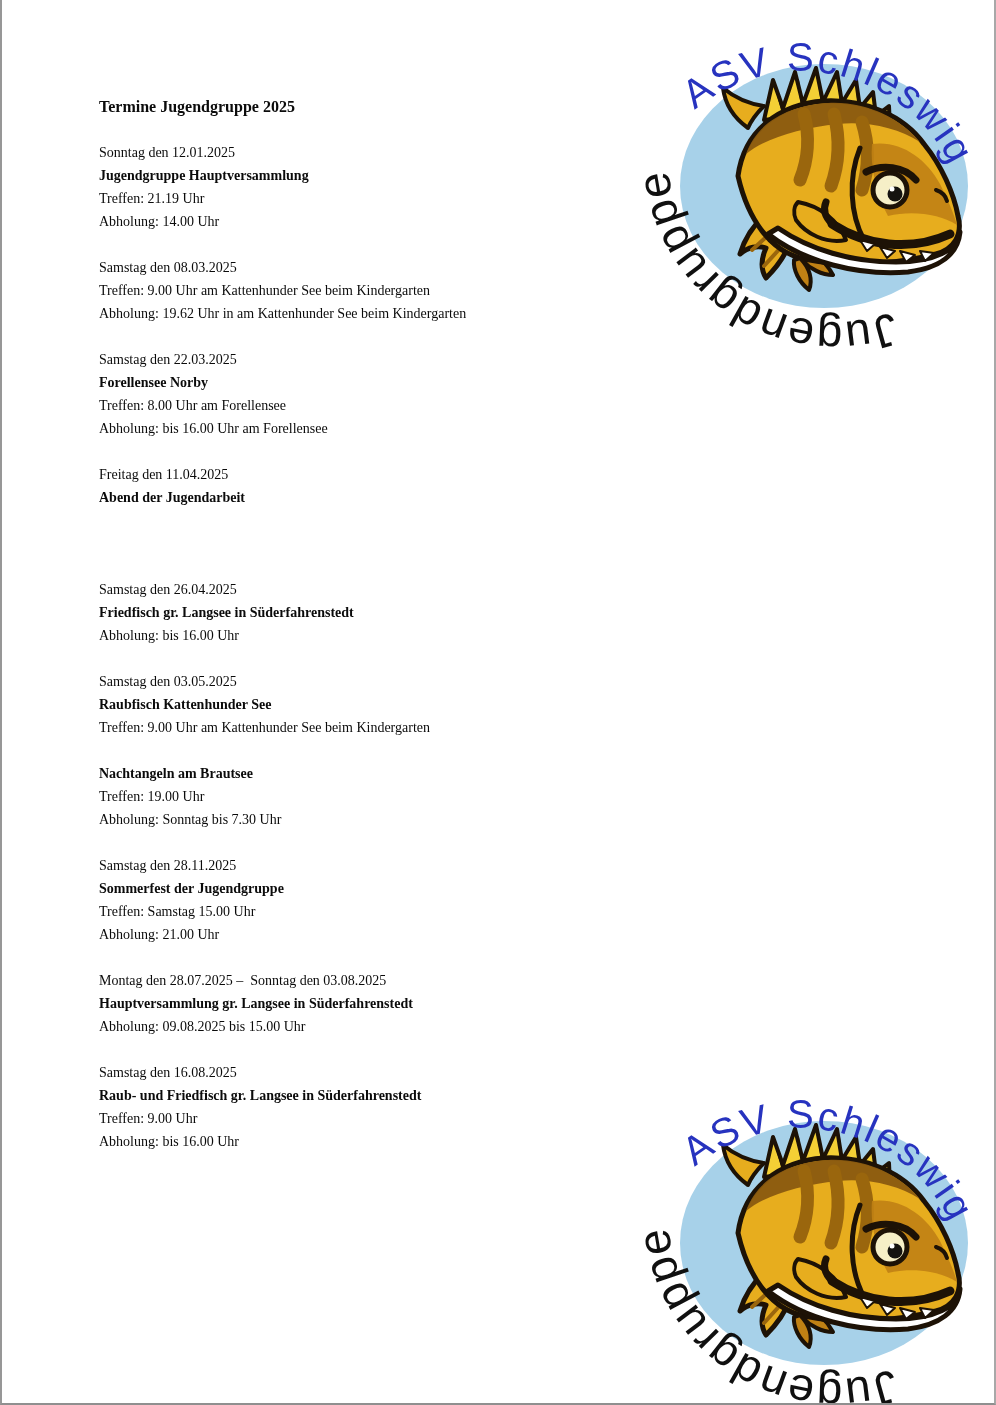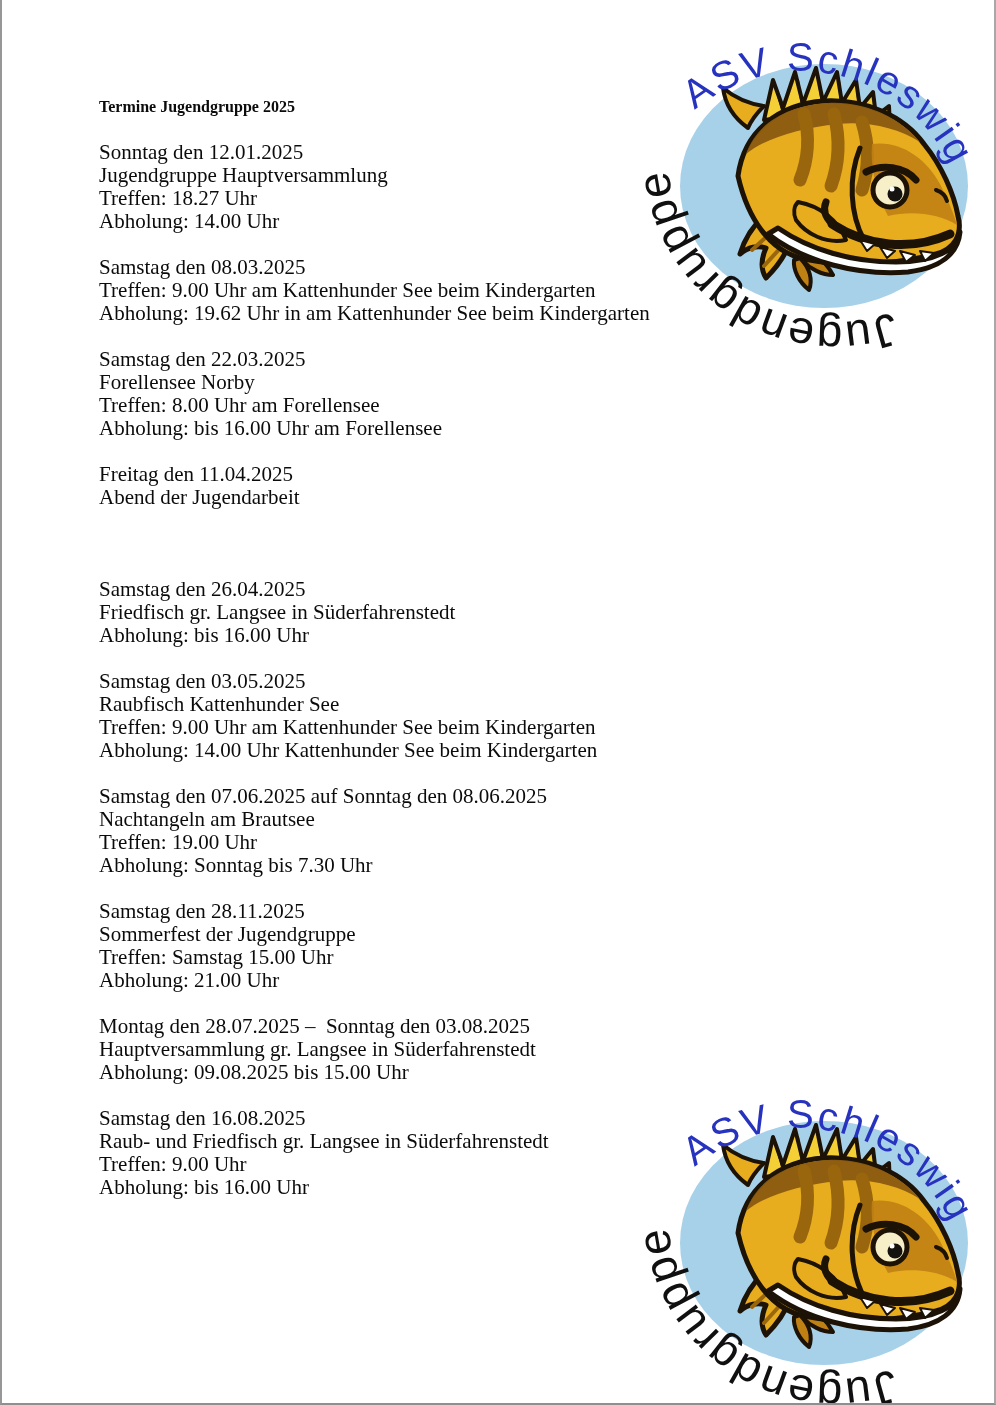--- a/index.html
+++ b/index.html
@@ -5,22 +5,22 @@
   html,body{margin:0;padding:0;background:#ffffff;}
   .page{
     position:relative;width:996px;height:1405px;background:#ffffff;
     box-sizing:border-box;overflow:hidden;
     border-left:2px solid #979797;border-right:2px solid #a8a8a8;border-bottom:2px solid #8f8f8f;
     font-family:"Liberation Serif", serif;color:#0b0b0b;
   }
   .content{position:absolute;left:97px;top:95px;width:565px;}
   .title{font-size:16px;font-weight:bold;line-height:23px;margin:0 0 23px 0;}
   .event{margin:0 0 23px 0;}
-  .line{font-size:21px;line-height:23px;min-height:23px;white-space:pre-wrap;}
-  .name{font-weight:normal;}
+  .line{font-size:14px;line-height:23px;min-height:23px;white-space:pre-wrap;}
+  .name{font-weight:bold;}
   .logo{position:absolute;width:330px;height:330px;overflow:visible;}
   .logo-top{left:650px;top:18px;}
   .logo-bottom{left:650px;top:1075px;}
   .defs-holder{position:absolute;width:0;height:0;overflow:hidden;}
 </style>
 </head>
 <body>
 
 <div class="page">
 
@@ -82,21 +82,21 @@
       </symbol>
     </defs>
   </svg>
 
   <div class="content">
     <h1 class="title">Termine Jugendgruppe 2025</h1>
     <div id="event-list">
   <div class="event">
     <div class="line date">Sonntag den 12.01.2025</div>
     <div class="line name">Jugendgruppe Hauptversammlung</div>
-  <div class="line">Treffen: 18.27 Uhr</div>
+  <div class="line">Treffen: 21.19 Uhr</div>
           <div class="line">Abholung: 14.00 Uhr</div>
         </div>
 
   <div class="event">
     <div class="line date">Samstag den 08.03.2025</div>
   <div class="line">Treffen: 9.00 Uhr am Kattenhunder See beim Kindergarten</div>
           <div class="line">Abholung: 19.62 Uhr in am Kattenhunder See beim Kindergarten</div>
         </div>
 
   <div class="event">
@@ -116,25 +116,23 @@
   <div class="event">
     <div class="line date">Samstag den 26.04.2025</div>
     <div class="line name">Friedfisch gr. Langsee in Süderfahrenstedt</div>
           <div class="line">Abholung: bis 16.00 Uhr</div>
         </div>
 
   <div class="event">
     <div class="line date">Samstag den 03.05.2025</div>
     <div class="line name">Raubfisch Kattenhunder See</div>
   <div class="line">Treffen: 9.00 Uhr am Kattenhunder See beim Kindergarten</div>
-          <div class="line">Abholung: 14.00 Uhr Kattenhunder See beim Kindergarten</div>
         </div>
 
   <div class="event">
-    <div class="line date">Samstag den 07.06.2025 auf Sonntag den 08.06.2025</div>
     <div class="line name">Nachtangeln am Brautsee</div>
   <div class="line">Treffen: 19.00 Uhr</div>
           <div class="line">Abholung: Sonntag bis 7.30 Uhr</div>
         </div>
 
   <div class="event">
     <div class="line date">Samstag den 28.11.2025</div>
     <div class="line name">Sommerfest der Jugendgruppe</div>
   <div class="line">Treffen: Samstag 15.00 Uhr</div>
           <div class="line">Abholung: 21.00 Uhr</div>

